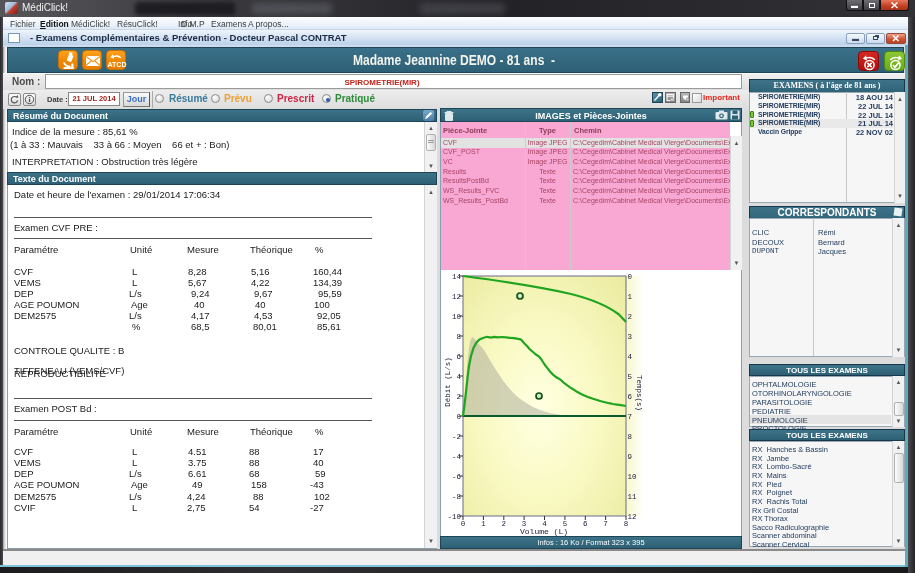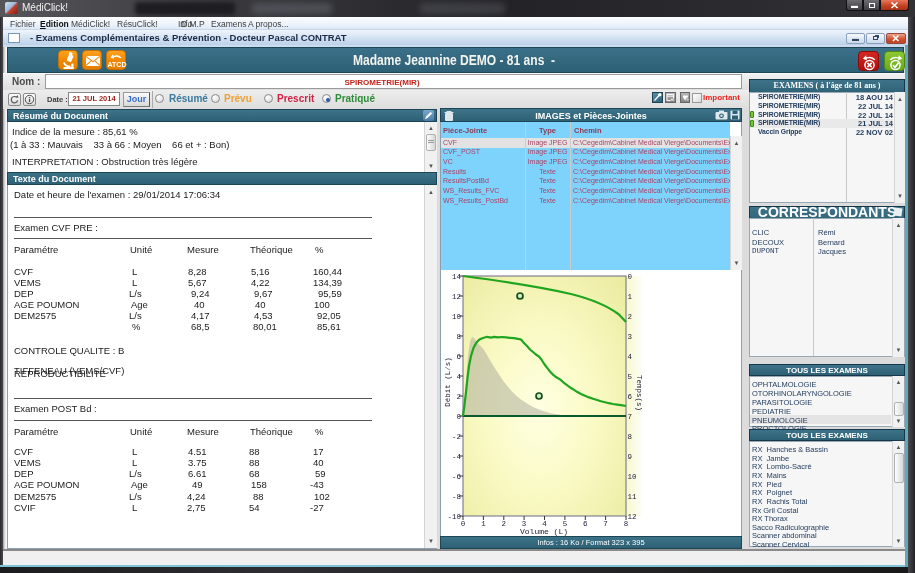--- a/index.html
+++ b/index.html
@@ -88,21 +88,21 @@
 .sbthumb { position:absolute; left:1px; width:10px; background:linear-gradient(to right,#fdfdfd,#d8d8d8); border:1px solid #b0b0b0; border-radius:2px;}
 
 
 .dline { position:absolute; font-size:9.5px; color:#1a1a1a; white-space:pre; }
 .hr { position:absolute; height:1px; background:#555; left:14px; width:358px; }
 
 
 #mpanel { left:440px; top:108px; width:302px; height:441px; background:#fff; border:1px solid #8aa0b0;}
 #mhead { left:440px; top:108px; width:302px; height:14px; }
 #mhead span { position:absolute; width:100%; text-align:center; font-size:9px; line-height:14px;}
-#attach { left:441px; top:122px; width:289px; height:148px; background:#7dd3fc; }
+#attach { left:441px; top:122px; width:289px; height:148px; background:#f9a8d4; }
 #attach .hdr { position:absolute; font-size:7.5px; font-weight:bold; color:#8c3a55; top:4px; }
 #attach .arow { position:absolute; font-size:7px; color:#aa4466; white-space:pre;}
 #attach .aright { position:absolute; font-size:7px; color:#aa4466; text-align:center; }
 .colsep { position:absolute; top:0; width:1px; height:148px; background:#cccccc; }
 #attsb { left:730px; top:136px; width:12px; height:134px; }
 
 
 #chart { left:441px; top:270px; width:300px; height:266px; background:#fff; }
 #infosbar { left:440px; top:536px; width:302px; height:13px; background:linear-gradient(#3d7389,#2d6074); border:1px solid #1d4556; color:#fff; font-size:7.5px; text-align:center; line-height:12px; }
 
@@ -559,21 +559,21 @@
 <div class="rdate" style="left:820px;top:102px;width:73px;">22 JUL 14</div>
 <div class="gmark" style="left:750px;top:111px;"></div>
 <div class="rrow" style="left:758px;top:110.5px;">SPIROMETRIE(MIR)</div>
 <div class="rdate" style="left:820px;top:110.5px;width:73px;">22 JUL 14</div>
 <div class="gmark" style="left:750px;top:120px;"></div>
 <div class="rrow" style="left:758px;top:119px;">SPIROMETRIE(MIR)</div>
 <div class="rdate" style="left:820px;top:119px;width:73px;">21 JUL 14</div>
 <div class="rrow" style="left:758px;top:128px;">Vaccin Grippe</div>
 <div class="rdate" style="left:820px;top:128px;width:73px;">22 NOV 02</div>
 
-<div class="abs rphead" style="top:206px;height:18px;font-size:14px;line-height:11px;">CORRESPONDANTS</div>
+<div class="abs rphead" style="top:206px;height:18px;font-size:10px;line-height:11px;">CORRESPONDANTS</div>
 <div class="abs" style="left:893px;top:207px;width:10px;height:10px;">
     <svg width="10" height="10">
       <rect x="1" y="1" width="8" height="8" fill="#e8f0f0" transform="rotate(8 5 5)"></rect>
     </svg>
   </div>
 <div class="abs rpanel" style="top:218px;height:139px;"></div>
 <div class="abs" style="left:813px;top:218px;width:1px;height:138px;background:#c8c8c8;"></div>
 <div class="abs vsb" style="left:892px;top:218px;width:12px;height:139px;">
   <div class="sbarrow" style="top:4px;">▲</div>
   <div class="sbarrow" style="bottom:4px;">▼</div>

